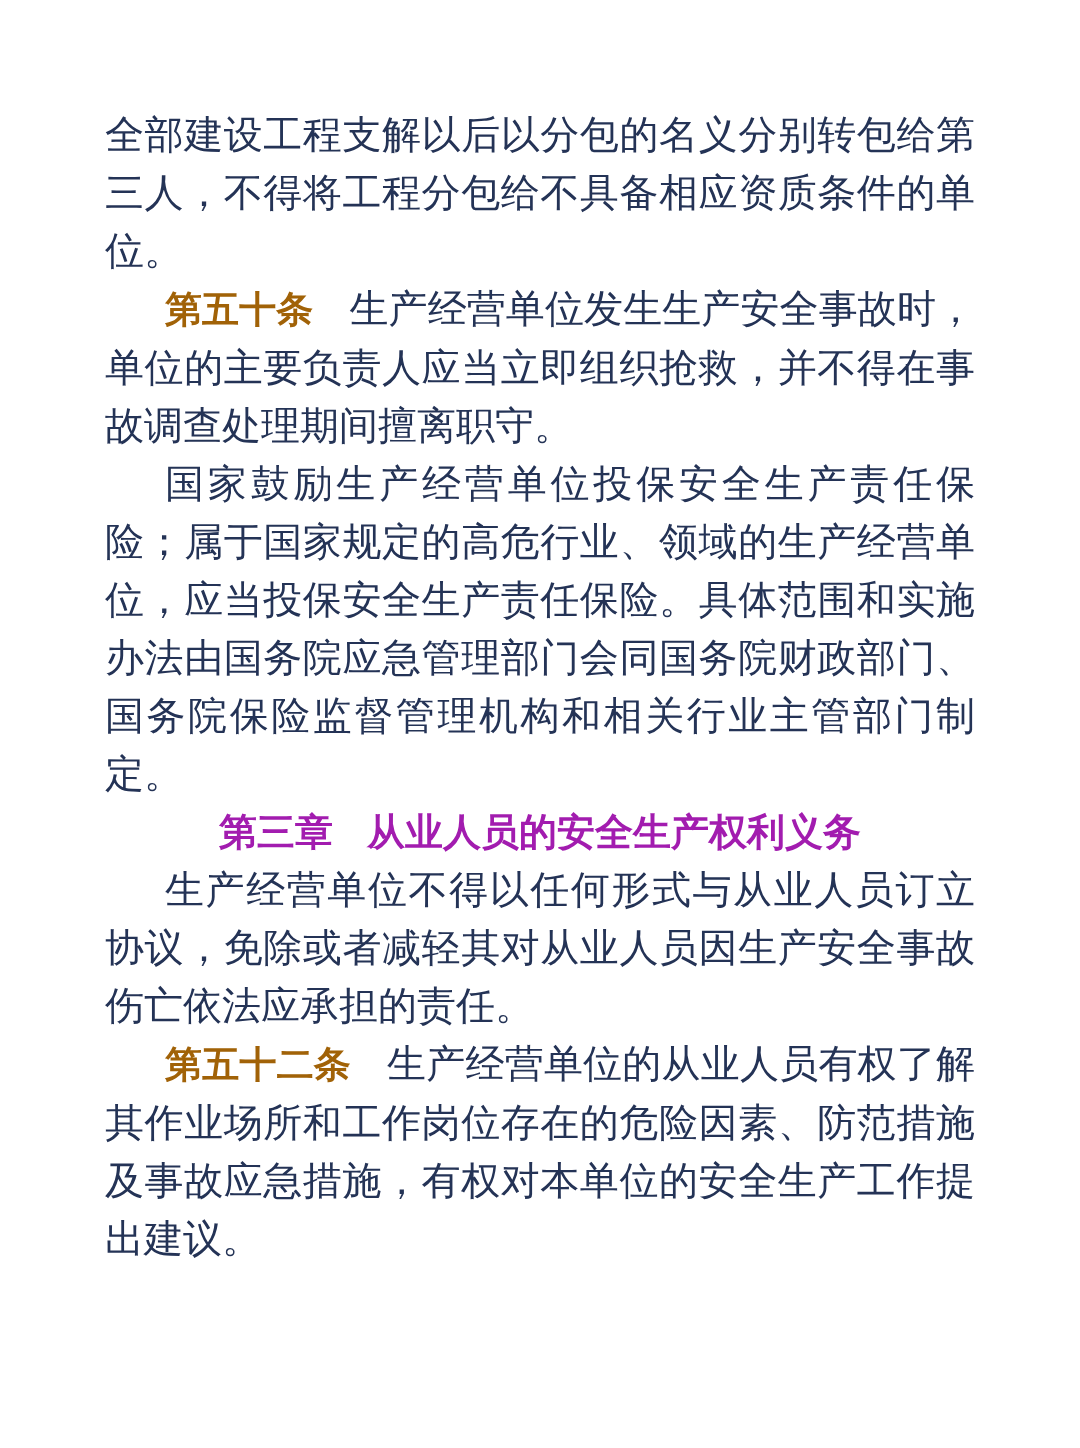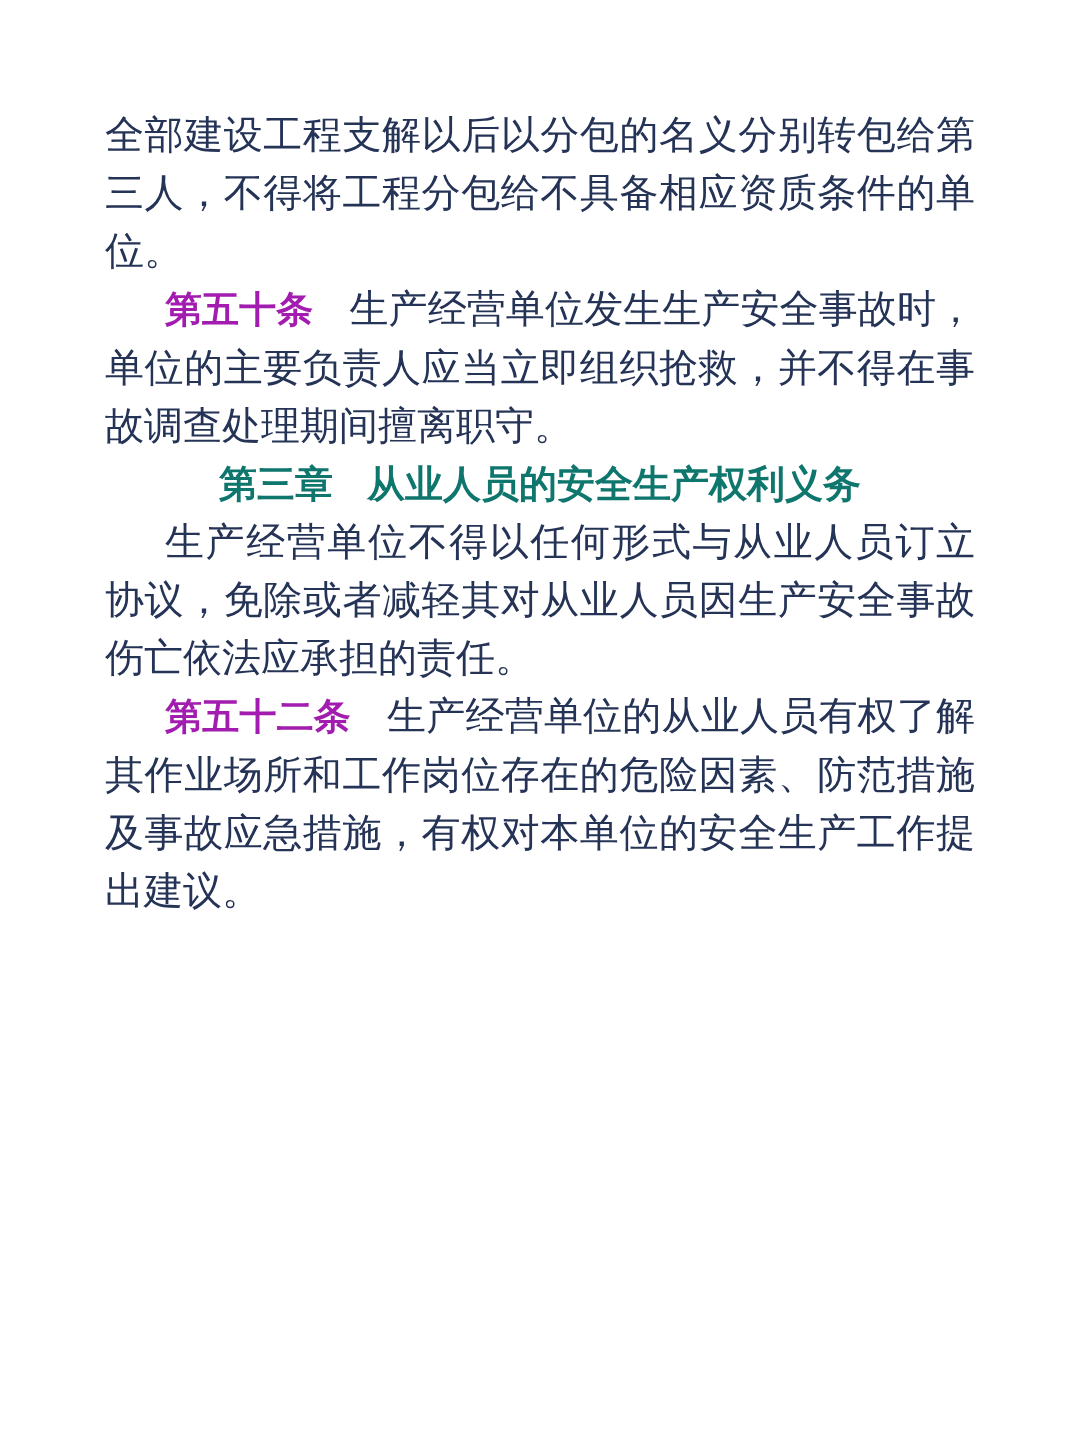--- a/index.html
+++ b/index.html
@@ -26,49 +26,50 @@
     margin: 0;
     text-indent: 60px;
   }
   .para.continuation {
     text-indent: 0;
   }
   .article-label {
     font-family: "Liberation Sans", "DejaVu Sans", sans-serif;
     font-weight: 700;
     font-size: 37px;
-    color: #a21caf;
+    color: #a16207;
     margin-right: 36px;
     white-space: nowrap;
   }
   .chapter-heading {
     margin: 0;
     text-indent: 0;
     text-align: center;
     font-family: "Liberation Sans", "DejaVu Sans", sans-serif;
     font-weight: 700;
     font-size: 38px;
     line-height: 58px;
-    color: #0f766e;
+    color: #a21caf;
   }
   .chapter-heading .chapter-number {
     margin-right: 34px;
     white-space: nowrap;
   }
 </style>
 </head>
 <body>
 
 <div class="page">
 
   <p class="para continuation"><span>全部建设工程支解以后以分包的名义分别转包给第三人，不得将工程分包给不具备相应资质条件的单位。</span></p>
 
   <p class="para"><span class="article-label">第五十条</span><span>生产经营单位发生生产安全事故时，单位的主要负责人应当立即组织抢救，并不得在事故调查处理期间擅离职守。</span></p>
 
 
+  <p class="para"><span>国家鼓励生产经营单位投保安全生产责任保险；属于国家规定的高危行业、领域的生产经营单位，应当投保安全生产责任保险。具体范围和实施办法由国务院应急管理部门会同国务院财政部门、国务院保险监督管理机构和相关行业主管部门制定。</span></p>
 
   <p class="chapter-heading"><span class="chapter-number">第三章</span><span>从业人员的安全生产权利义务</span></p>
 
 
   <p class="para"><span>生产经营单位不得以任何形式与从业人员订立协议，免除或者减轻其对从业人员因生产安全事故伤亡依法应承担的责任。</span></p>
 
   <p class="para"><span class="article-label">第五十二条</span><span>生产经营单位的从业人员有权了解其作业场所和工作岗位存在的危险因素、防范措施及事故应急措施，有权对本单位的安全生产工作提出建议。</span></p>
 
 </div>
 

